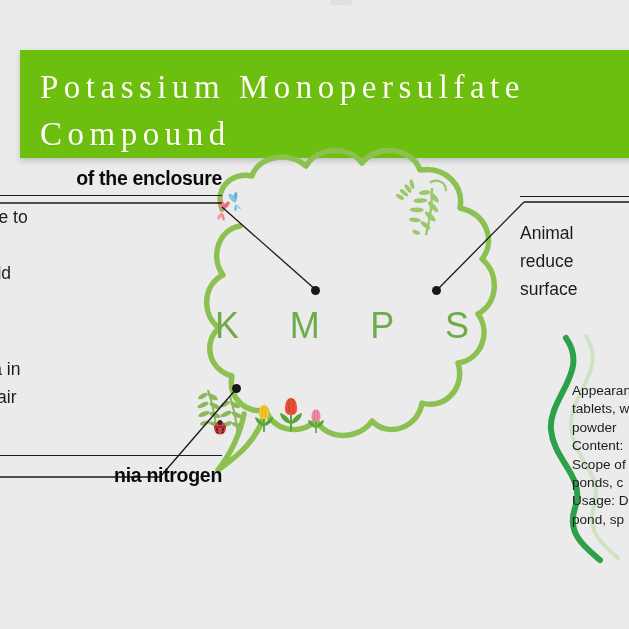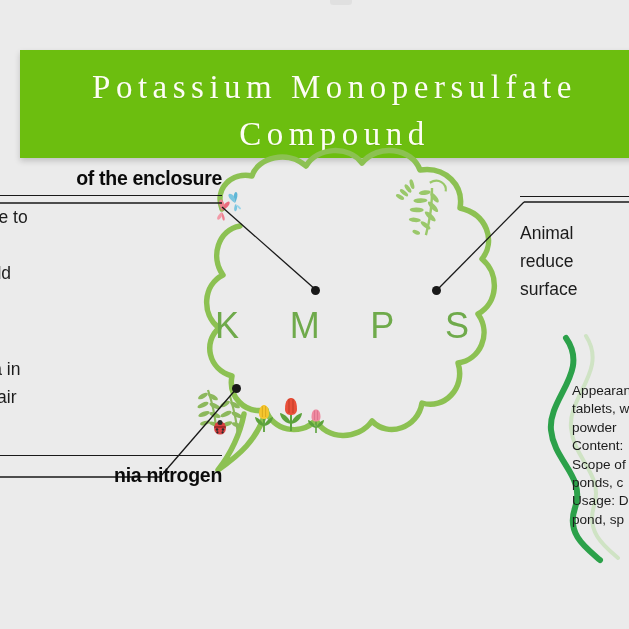--- a/index.html
+++ b/index.html
@@ -44,21 +44,21 @@
     box-shadow: 0 3px 6px rgba(0,0,0,.18);
     box-sizing: border-box;
     padding: 14px 20px 0 20px;
   }
   .banner-title {
     color: #fdfdf3;
     font-family: "Liberation Serif", serif;
     font-size: 33px;
     line-height: 47px;
     letter-spacing: 5.5px;
-    text-align: center;
+    text-align: left;
     white-space: pre-line;
     width: 589px;
     text-shadow: 0 1px 1px rgba(0,0,0,.07);
   }
 
   
   .callout {
     position: absolute;
     font-family: "Liberation Sans", sans-serif;
   }

